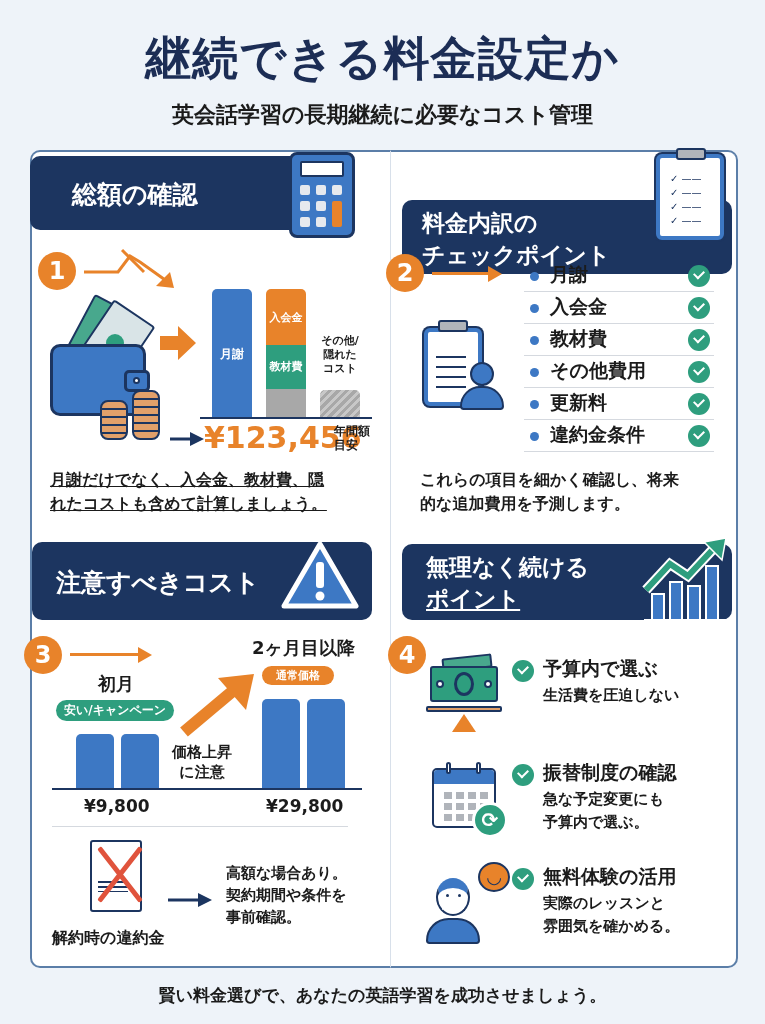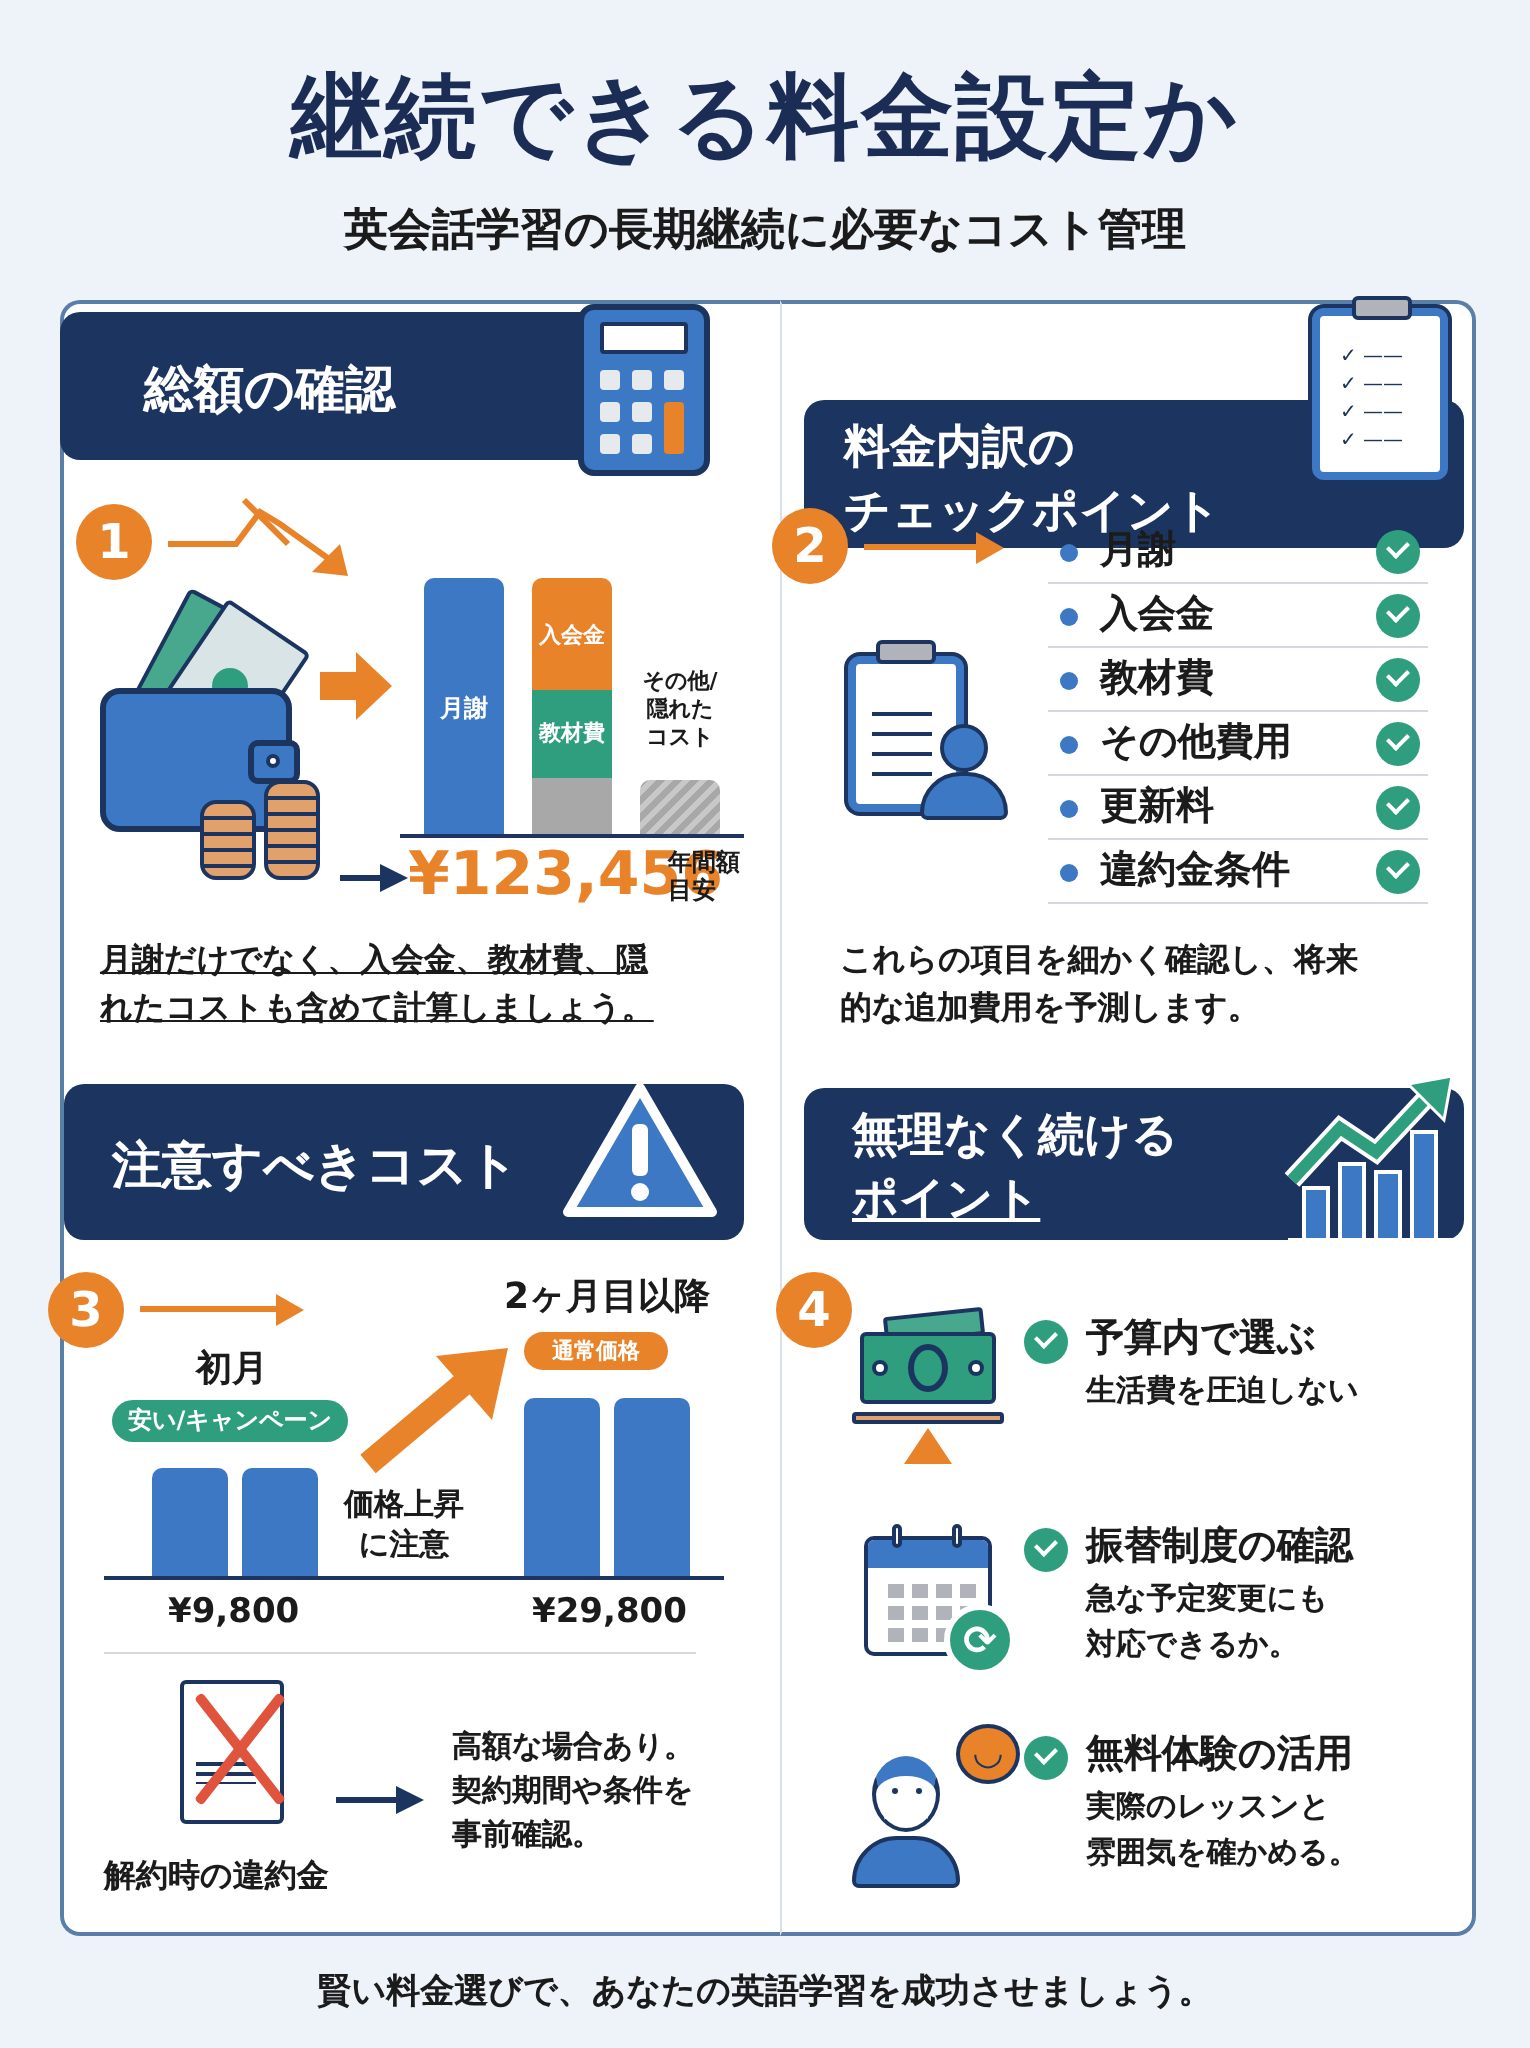--- a/index.html
+++ b/index.html
@@ -255,21 +255,21 @@
     <div style="position:absolute;left:10px;top:22px;width:44px;height:30px;background:repeating-linear-gradient(90deg,#b0b4ba 0 8px,transparent 8px 12px);-webkit-mask:repeating-linear-gradient(#000 0 7px,transparent 7px 11px);mask:repeating-linear-gradient(#000 0 7px,transparent 7px 11px)"></div>
   </div>
   <div style="position:absolute;left:14px;top:0;width:5px;height:12px;background:#fff;border:2px solid #1c3560;border-radius:3px"></div>
   <div style="position:absolute;left:44px;top:0;width:5px;height:12px;background:#fff;border:2px solid #1c3560;border-radius:3px"></div>
   <div style="position:absolute;left:40px;top:40px;width:36px;height:36px;border-radius:50%;background:#2e9e7e;border:3px solid #fff;color:#fff;font-size:20px;text-align:center;line-height:30px;font-weight:bold">⟳</div>
 </div>
 <span class="chk" style="left:512px;top:764px;"></span>
 <div class="feature-title" style="left:543px;top:760px;">振替制度の確認</div>
 <div class="feature-desc" style="left:543px;top:788px;">
   <div>急な予定変更にも</div>
-  <div>対応できるか。</div>
+  <div>予算内で選ぶ。</div>
 </div>
 
 <div style="position:absolute;left:422px;top:862px;width:96px;height:86px;">
   <div style="position:absolute;left:14px;top:16px;width:34px;height:38px;background:#fff;border:2px solid #1c3560;border-radius:50%;border-top:10px solid #3d78c4"></div>
   <div style="position:absolute;left:24px;top:32px;width:3px;height:3px;background:#1c3560;border-radius:50%"></div>
   <div style="position:absolute;left:36px;top:32px;width:3px;height:3px;background:#1c3560;border-radius:50%"></div>
   <div style="position:absolute;left:4px;top:56px;width:54px;height:26px;background:#3d78c4;border:2px solid #1c3560;border-radius:26px 26px 4px 4px"></div>
   <div style="position:absolute;left:56px;top:0;width:32px;height:30px;background:#e8832a;border:2px solid #1c3560;border-radius:50%;color:#1c3560;font-size:18px;text-align:center;line-height:26px">◡</div>
 </div>
 <span class="chk" style="left:512px;top:868px;"></span>

